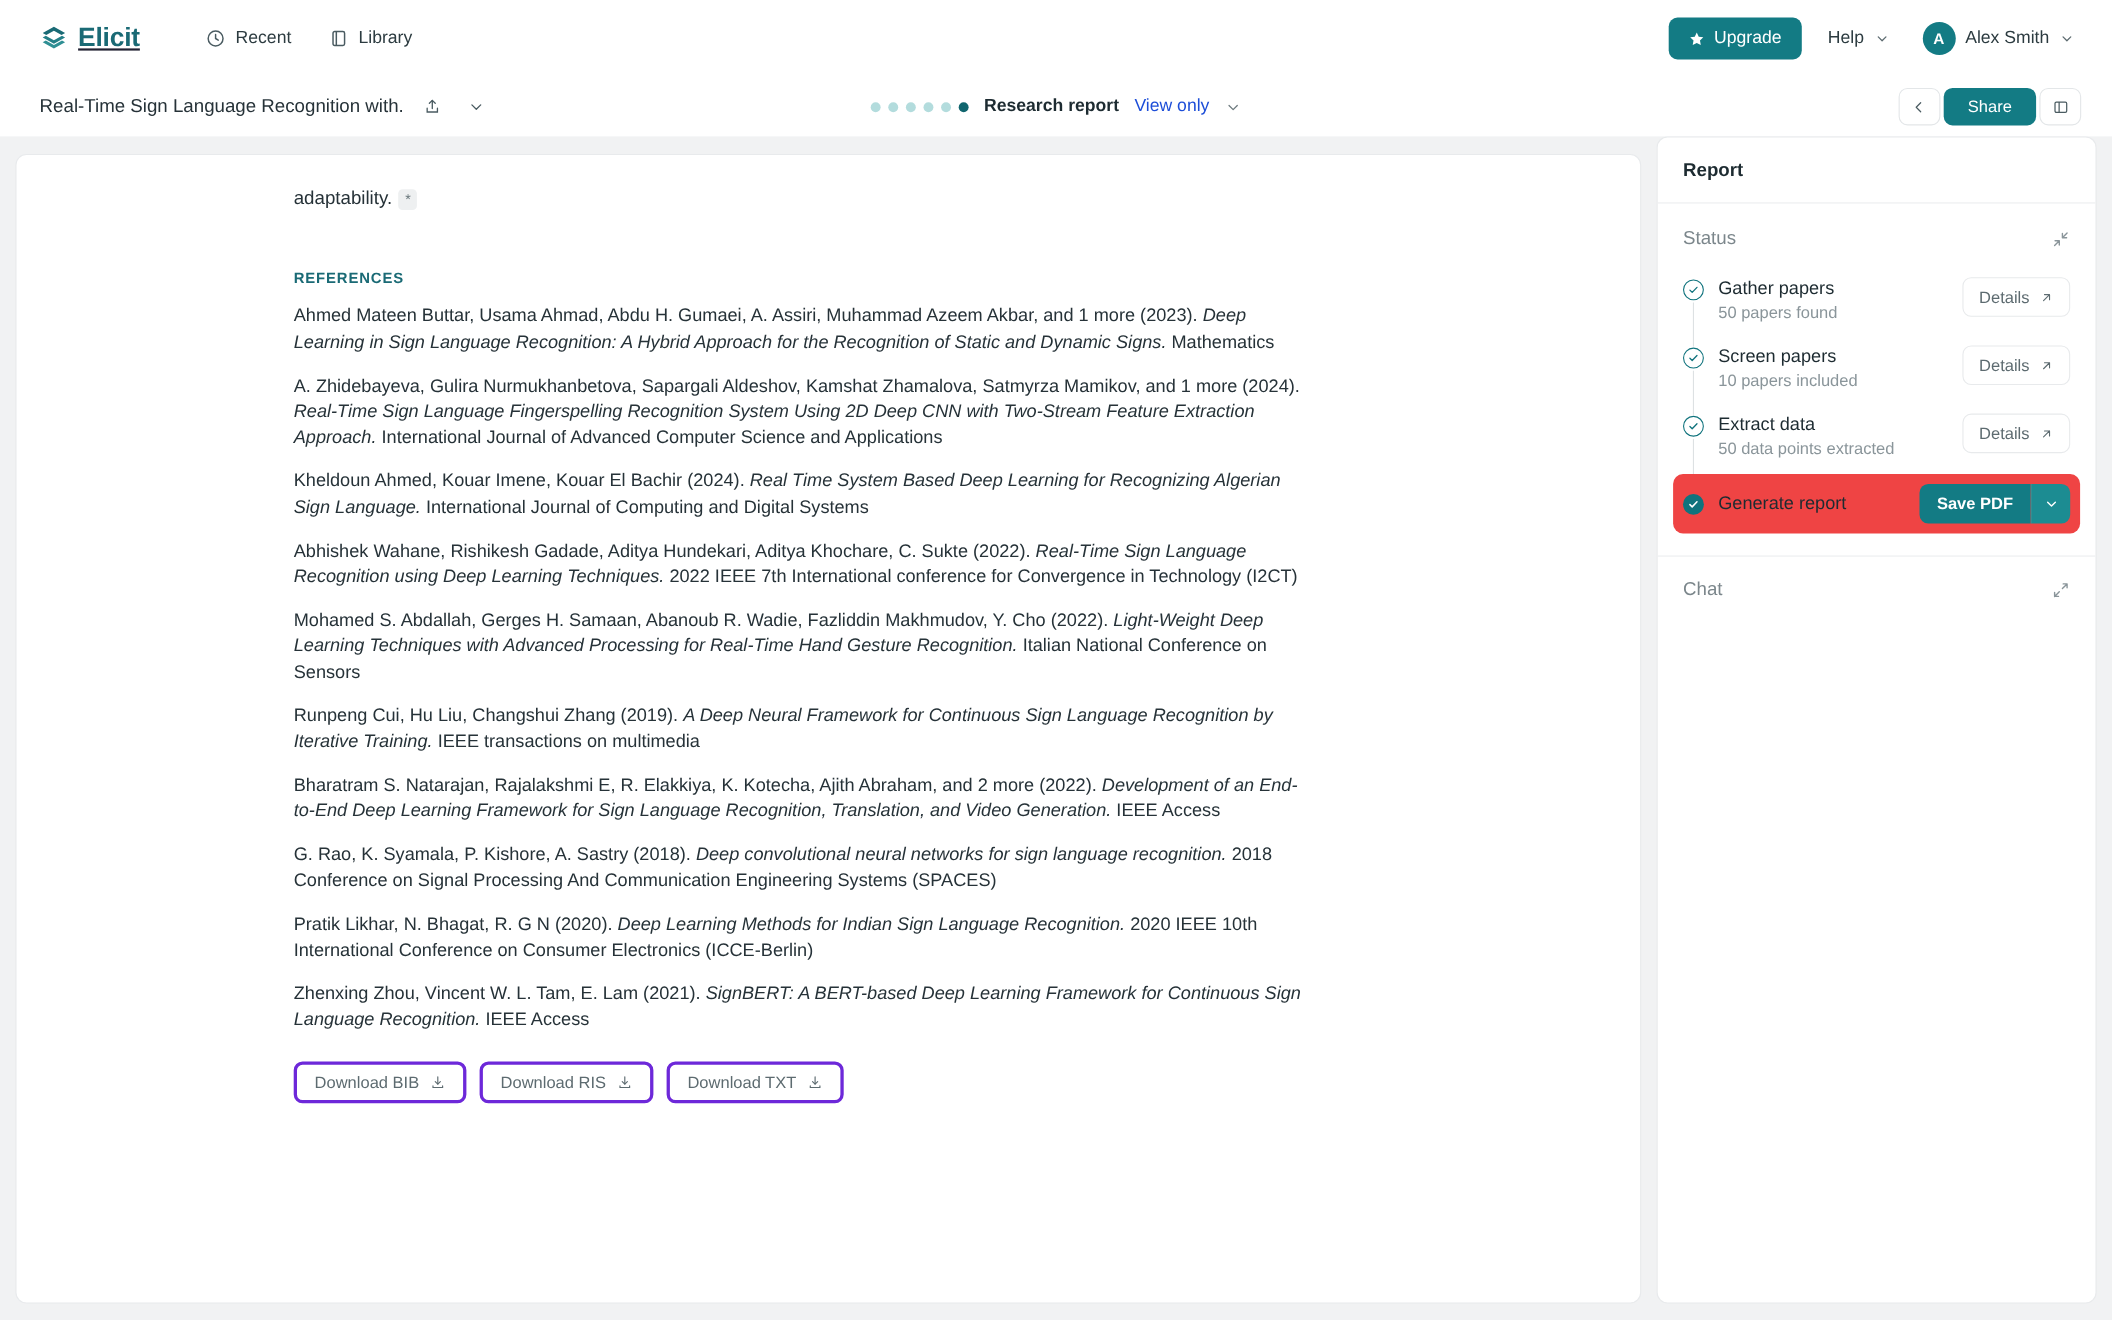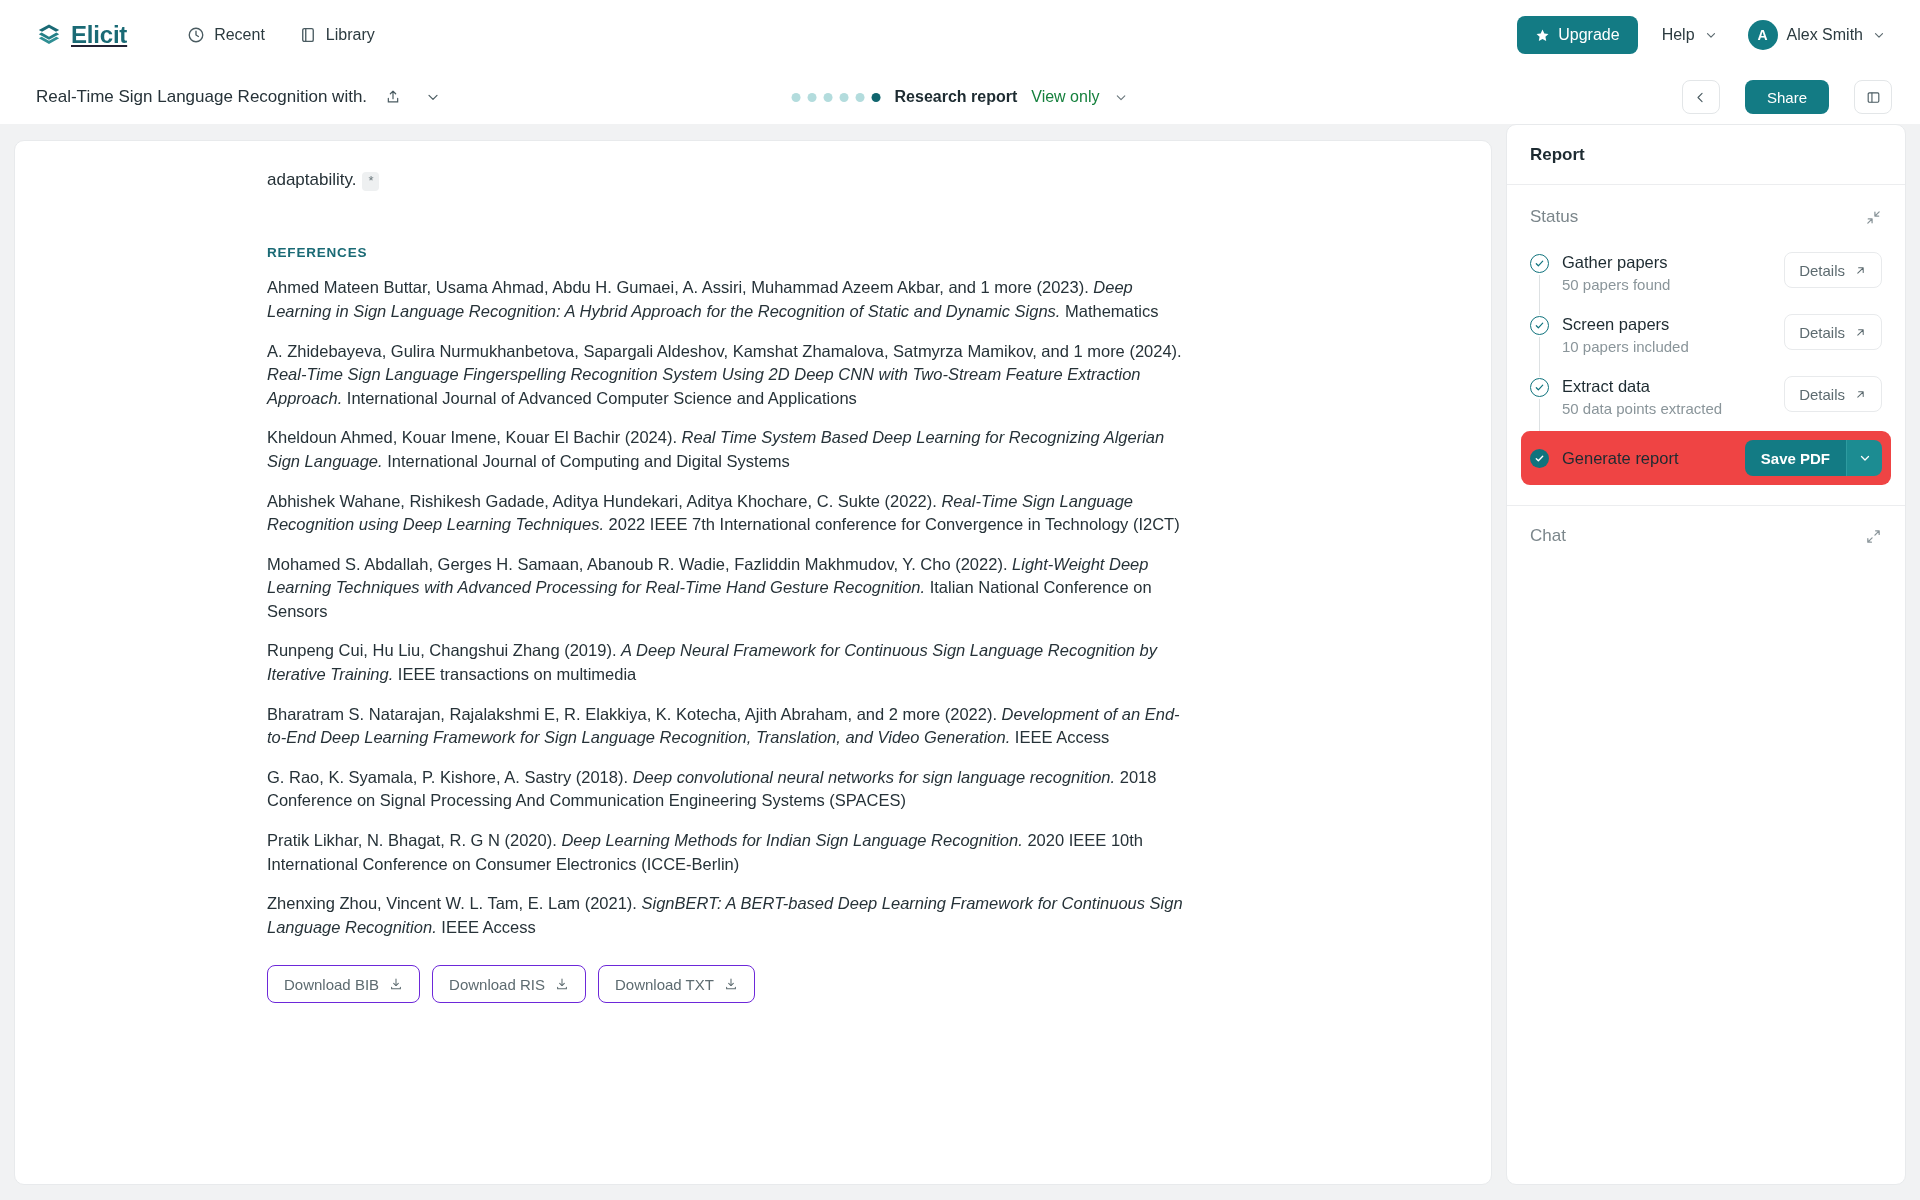--- a/index.html
+++ b/index.html
@@ -75,24 +75,24 @@
   .icon-btn-plain svg { width: 16px; height: 16px; display:block; }
 
   .subbar-center {
     position: absolute; left: 50%; transform: translateX(-50%);
     display: flex; align-items: center; gap: 14px;
   }
   .dots { display: flex; align-items: center; gap: 7px; }
   .dot { width: 9px; height: 9px; border-radius: 50%; background: #b3dcdd; }
   .dot.active { background: #10656e; }
   .mode-label { font-size: 16px; font-weight: 700; color: #1d2b31; }
-  .view-only { font-size: 16px; color: #15803d; }
+  .view-only { font-size: 16px; color: #1d4ed8; }
   .subbar-center .chev { color: #6b787d; width: 15px; height: 15px; }
 
-  .subbar-right { margin-left: auto; display: flex; align-items: center; gap: 25px; }
+  .subbar-right { margin-left: auto; display: flex; align-items: center; gap: 3px; }
   .sq-btn {
     width: 38px; height: 34px; border: 1px solid #e3e6e8; background: #fff;
     border-radius: 8px; display: flex; align-items: center; justify-content: center;
     cursor: pointer; color: #4a5b61;
   }
   .sq-btn svg { width: 15px; height: 15px; display:block; }
   .share-btn {
     background: #137b84; color: #fff; border: none; border-radius: 8px;
     height: 34px; padding: 0 22px; font-size: 15px; font-family: inherit; cursor: pointer;
   }
@@ -133,21 +133,21 @@
   }
   .ref-item {
     font-size: 16.5px; line-height: 1.43; color: #263238;
     margin-bottom: 16px; max-width: 920px;
   }
   .ref-item i { font-style: italic; }
 
   .dl-row { display: flex; gap: 12px; margin-top: 26px; }
   .dl-btn {
     display: flex; align-items: center; gap: 10px;
-    border: 1px solid #6d28d9; background: #fff;
+    border: 3px solid #6d28d9; background: #fff;
     border-radius: 8px; height: 38px; padding: 0 16px;
     font-size: 15px; color: #5d6b70; font-family: inherit; cursor: pointer;
   }
   .dl-btn svg { width: 14px; height: 14px; display:block; }
 
   
   .side-panel {
     width: 400px; flex: 0 0 400px;
     background: #fff;
     border: 1px solid #e8eaec;

